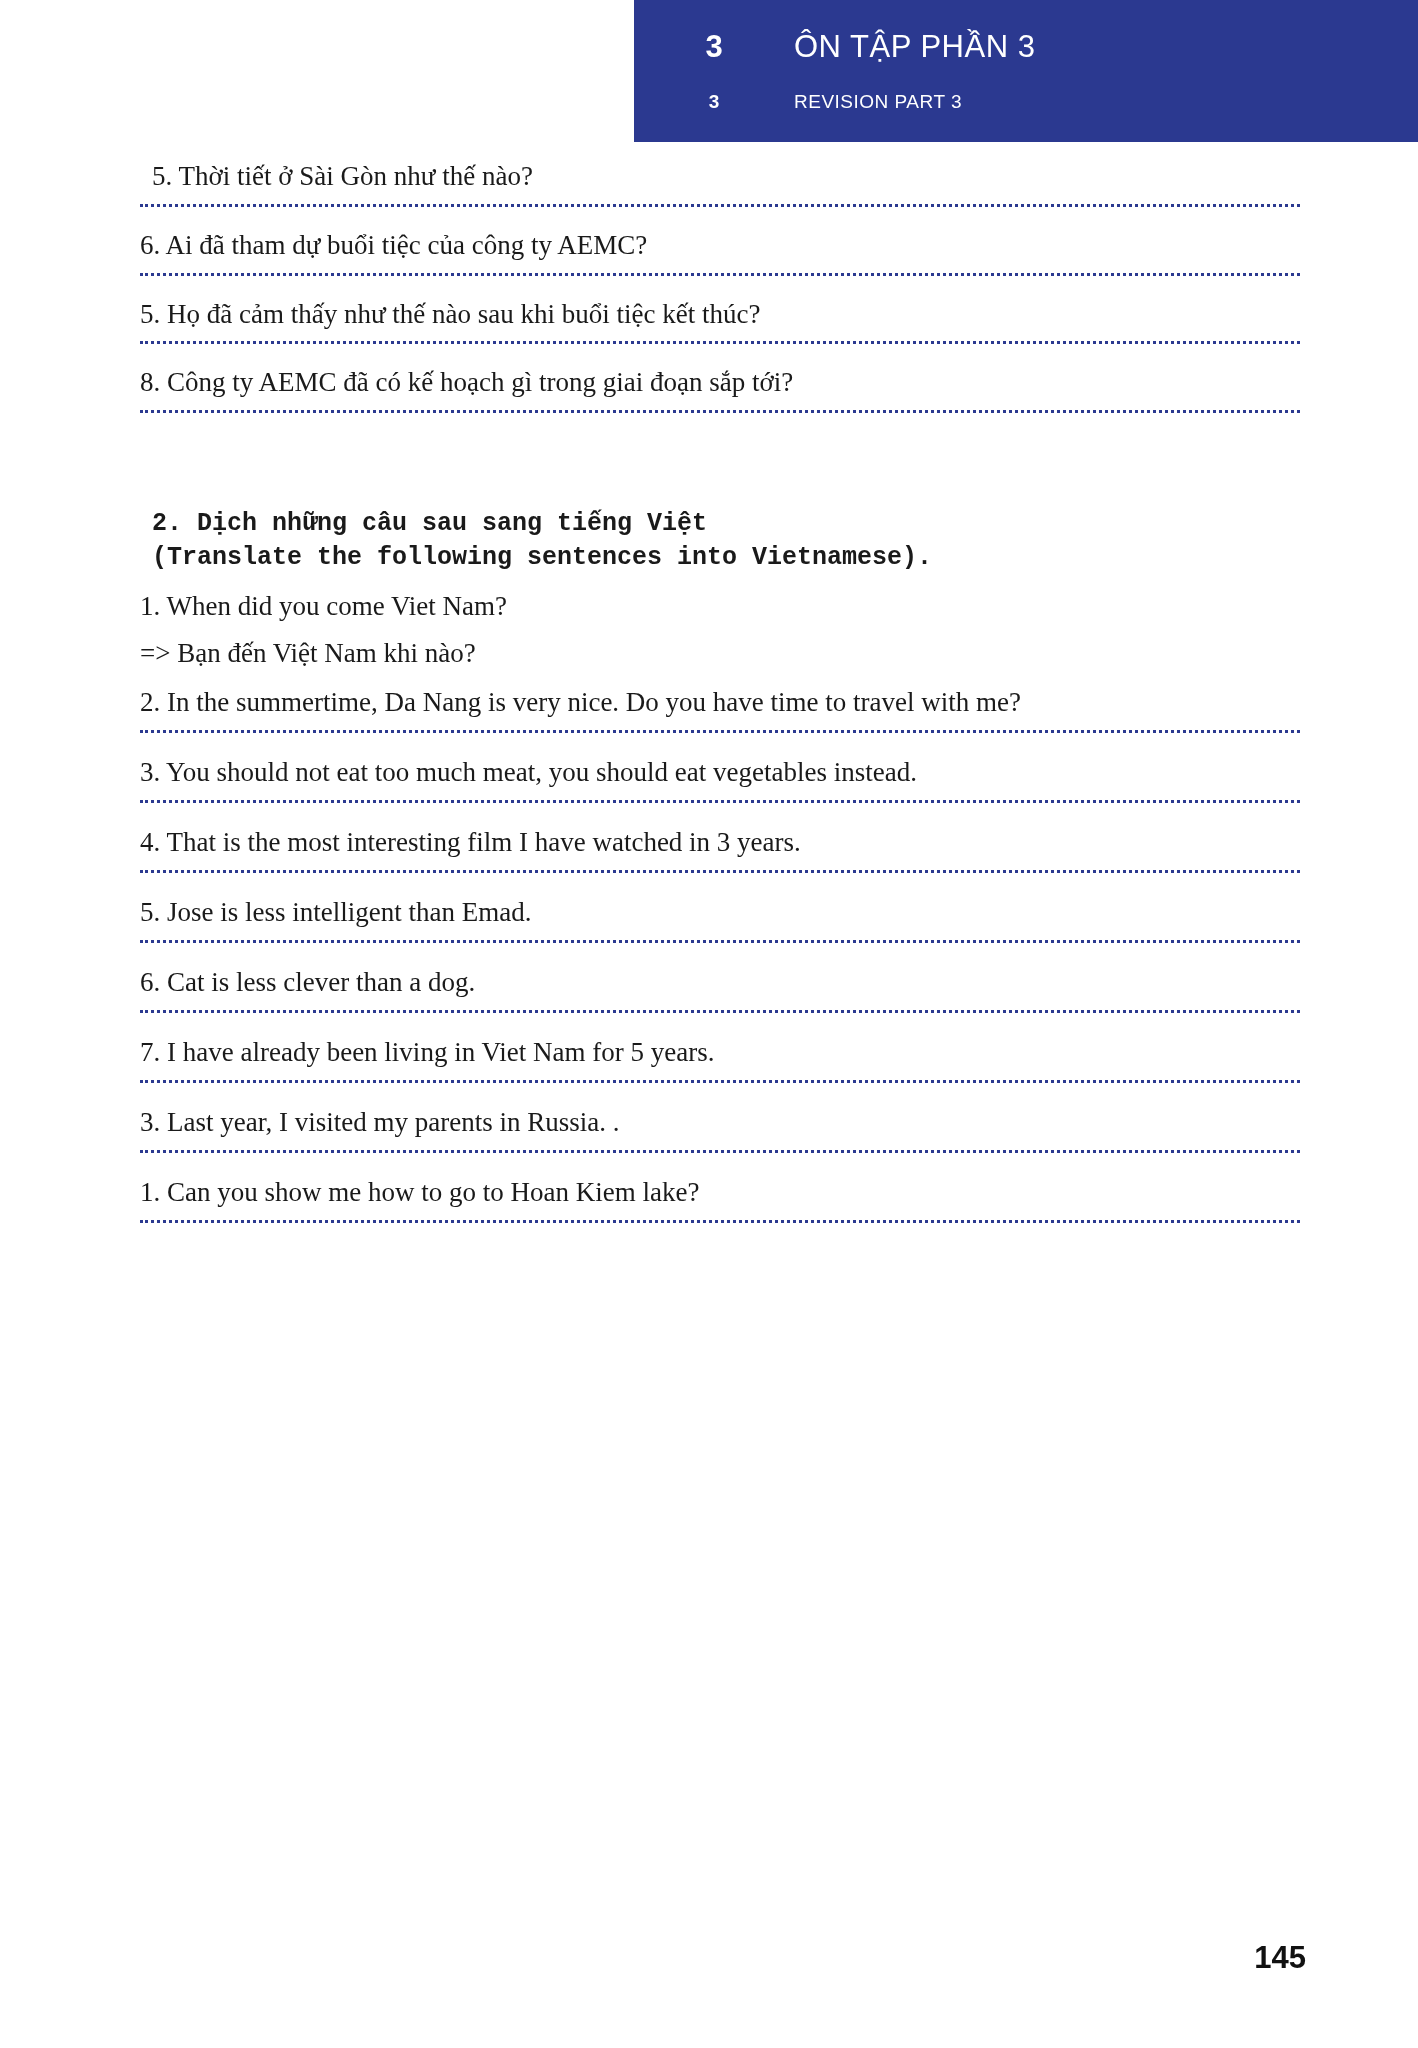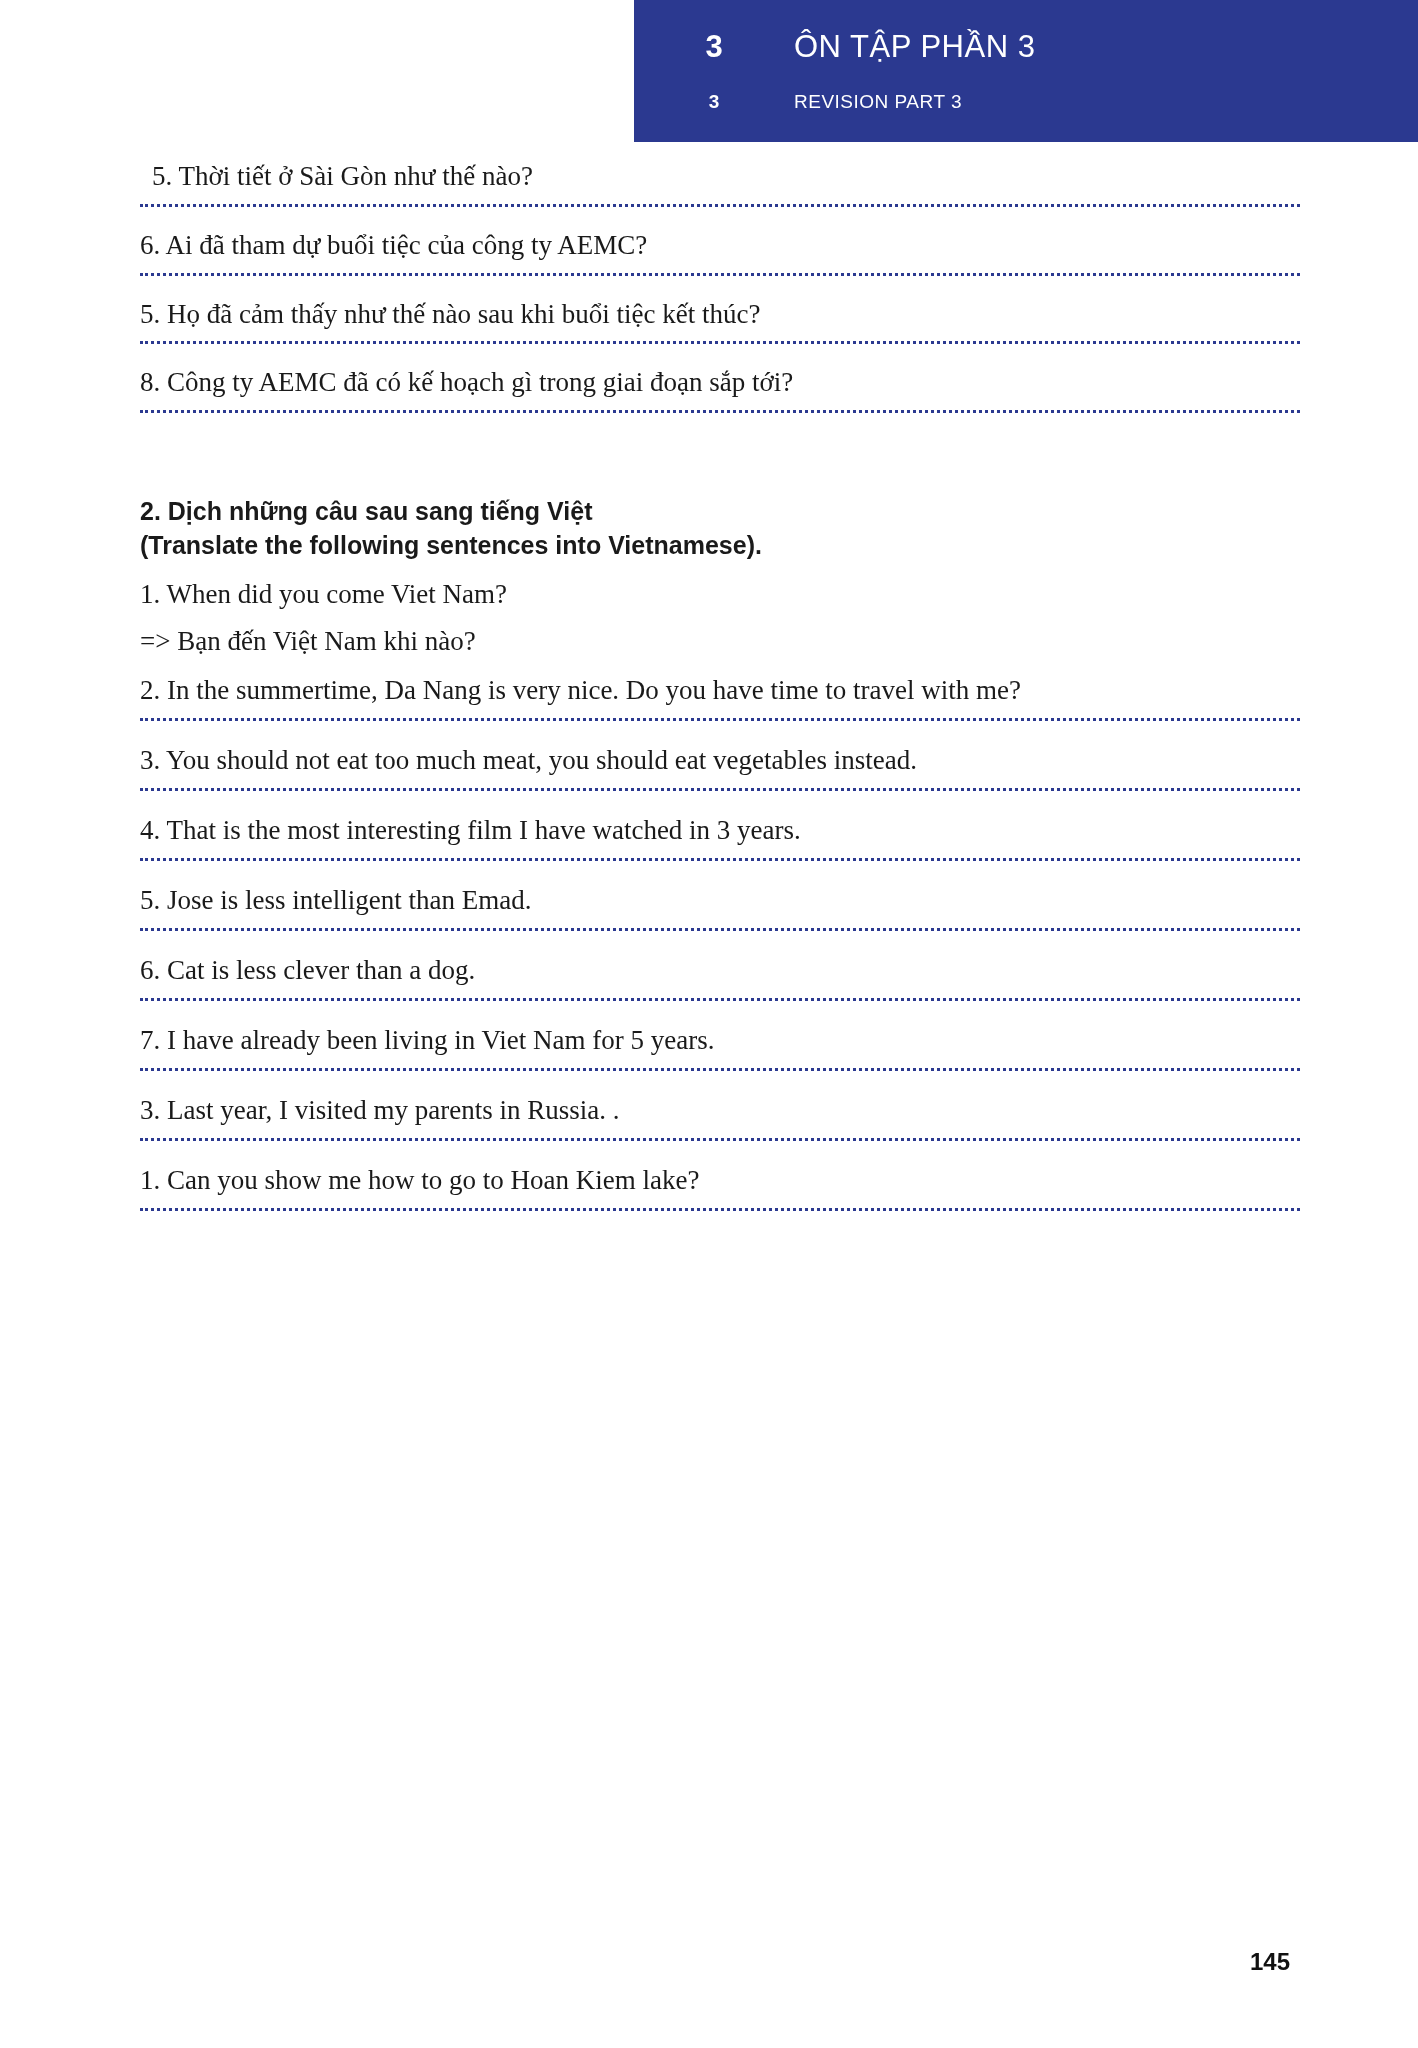--- a/index.html
+++ b/index.html
@@ -67,47 +67,47 @@
 
   .dots {
     border-bottom: 3px dotted #2b3990;
     height: 0;
     margin: 10px 0 22px 0;
   }
 
   .gap-block { height: 60px; }
 
   .section-title {
-    font-family: Liberation Sans, sans-serif;
+    font-family: Liberation Mono, monospace;
     font-weight: bold;
     font-size: 25px;
     line-height: 1.35;
-    margin: 0;
+    margin: 12px;
   }
   .section-title .ln2 { display: block; }
 
   .item {
     font-size: 27px;
     line-height: 1.3;
     margin: 14px 0 0 0;
     white-space: nowrap;
   }
   .answer {
     font-size: 27px;
     line-height: 1.3;
     margin: 12px 0 12px 0;
   }
 
   .page-number {
     position: absolute;
-    right: 128px;
+    right: 112px;
     bottom: 72px;
     font-family: "Liberation Sans", sans-serif;
     font-weight: bold;
-    font-size: 24px;
+    font-size: 31px;
     color: #111;
   }
 </style>
 </head>
 <body>
 
 <div class="header">
   <div class="header-row">
     <div class="header-num big">3</div>
     <div class="header-title big">ÔN TẬP PHẦN 3</div>

